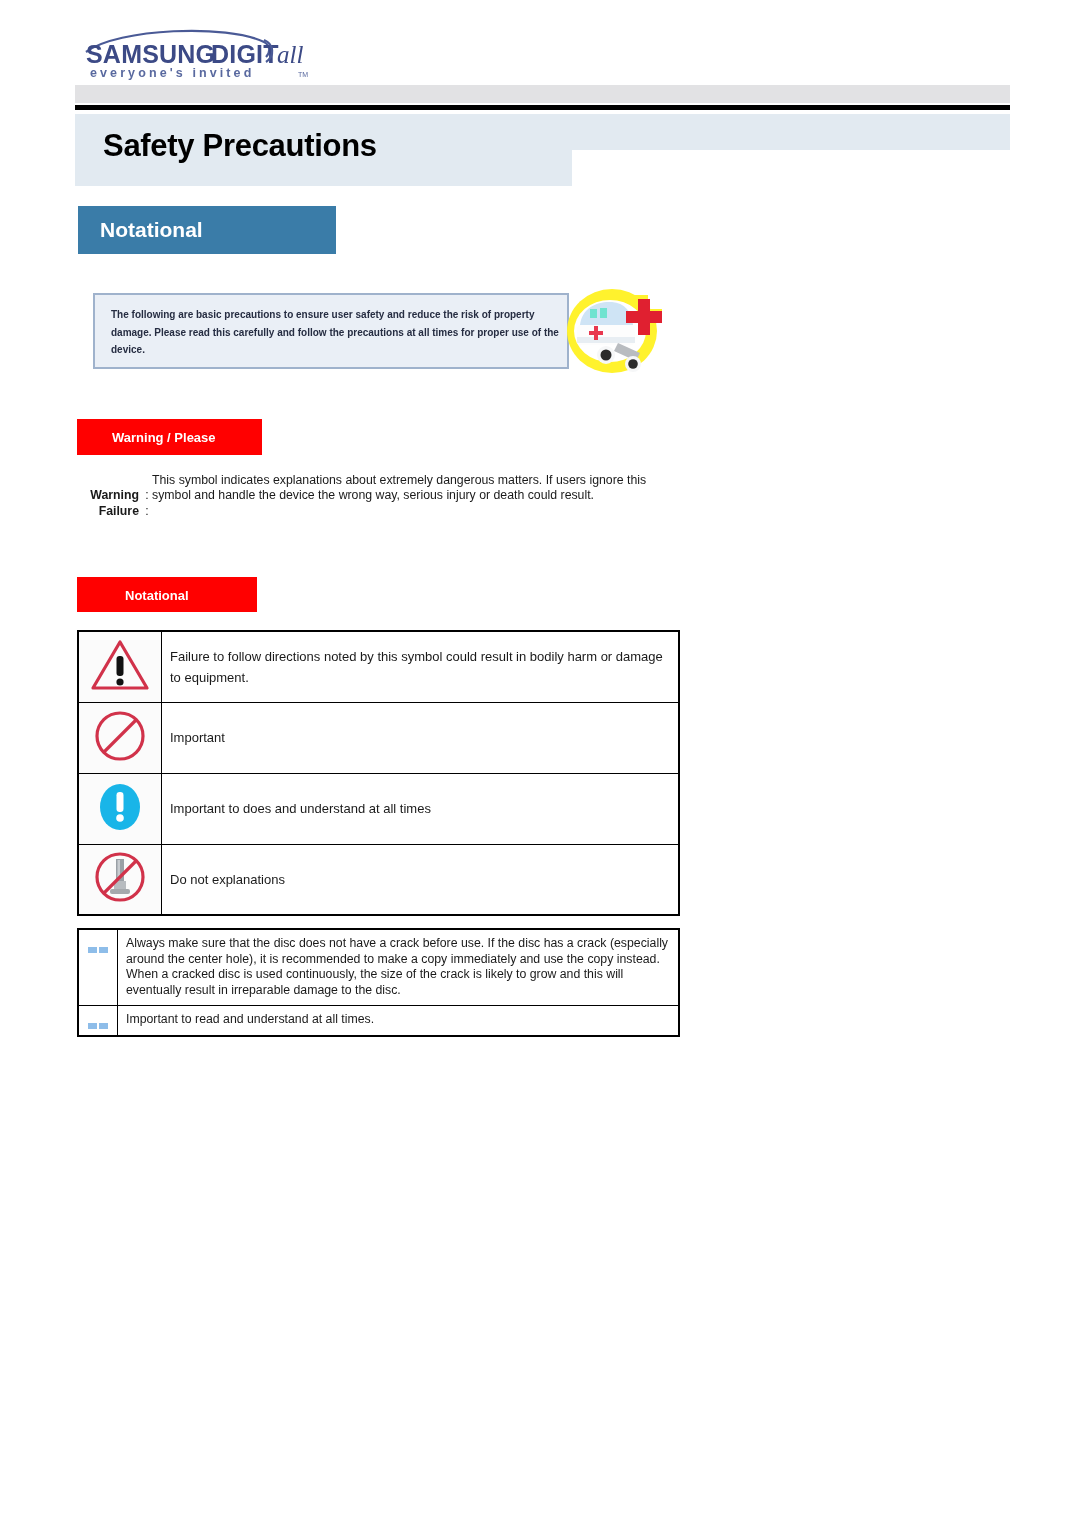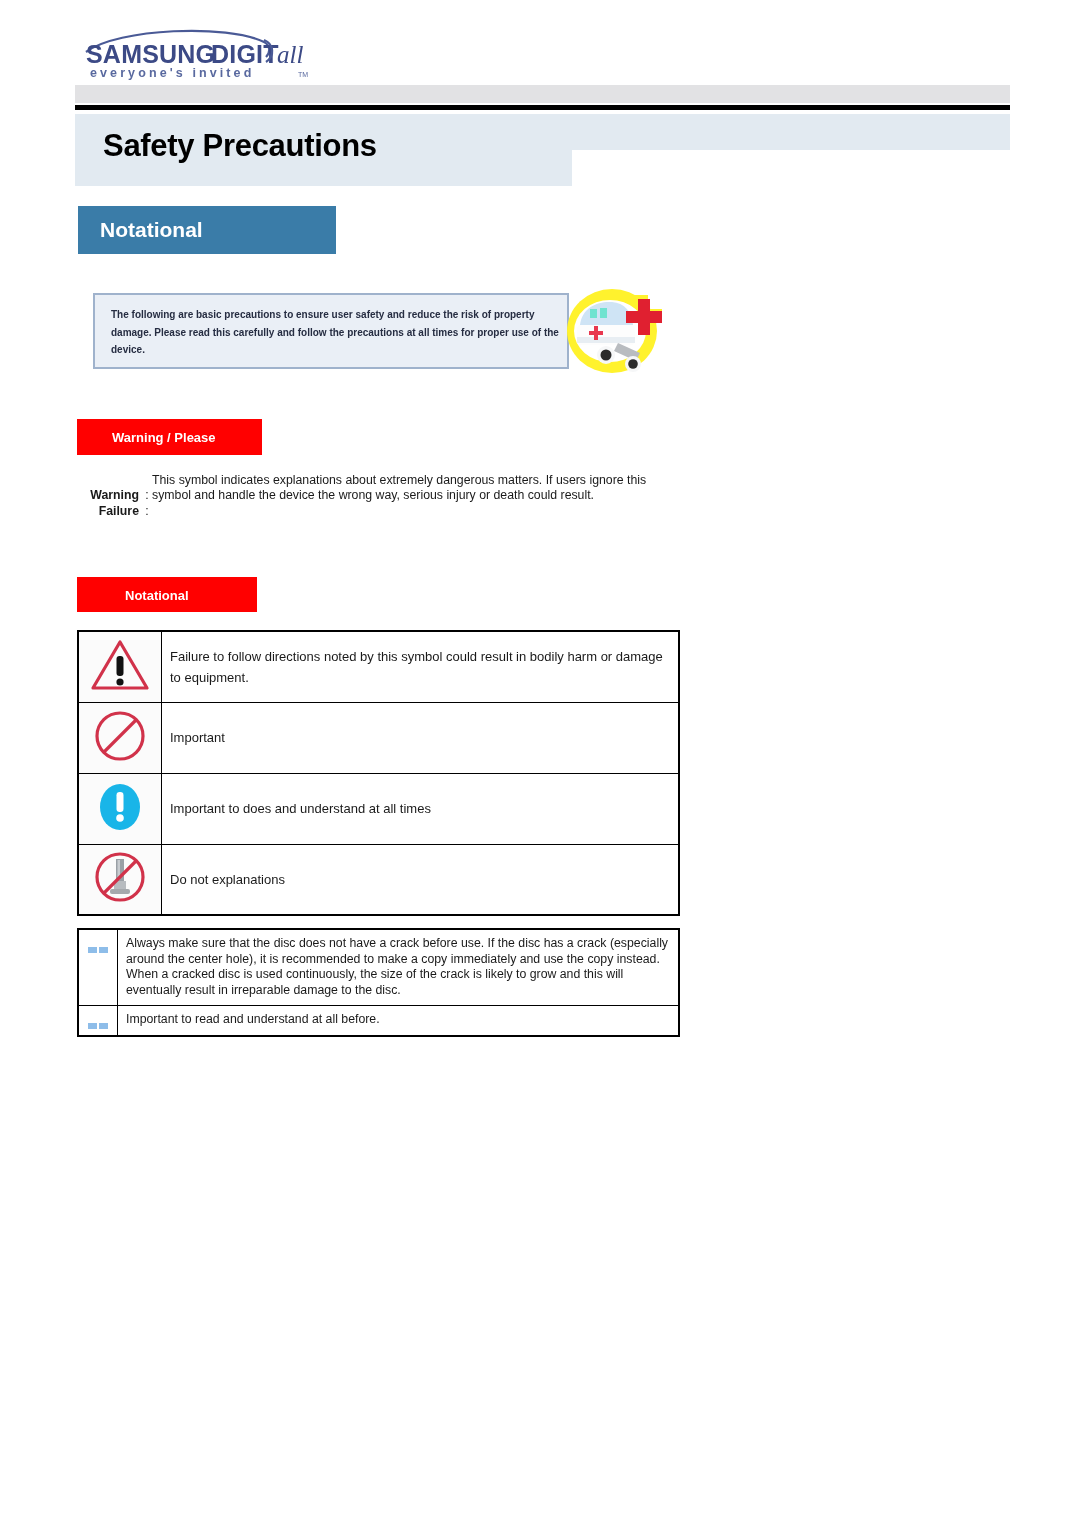--- a/index.html
+++ b/index.html
@@ -357,16 +357,16 @@
     <tr>
       <td class="bullet-cell">
         <span class="bullet-sq"></span><span class="bullet-sq"></span>
       </td>
       <td class="note-cell">Always make sure that the disc does not have a crack before use. If the disc has a crack (especially around the center hole), it is recommended to make a copy immediately and use the copy instead. When a cracked disc is used continuously, the size of the crack is likely to grow and this will eventually result in irreparable damage to the disc.</td>
     </tr>
     <tr>
       <td class="bullet-cell">
         <span class="bullet-sq"></span><span class="bullet-sq"></span>
       </td>
-      <td class="note-cell">Important to read and understand at all before.</td>
+      <td class="note-cell">Important to read and understand at all times.</td>
     </tr>
   </tbody>
 </table>
 
 </body></html>

